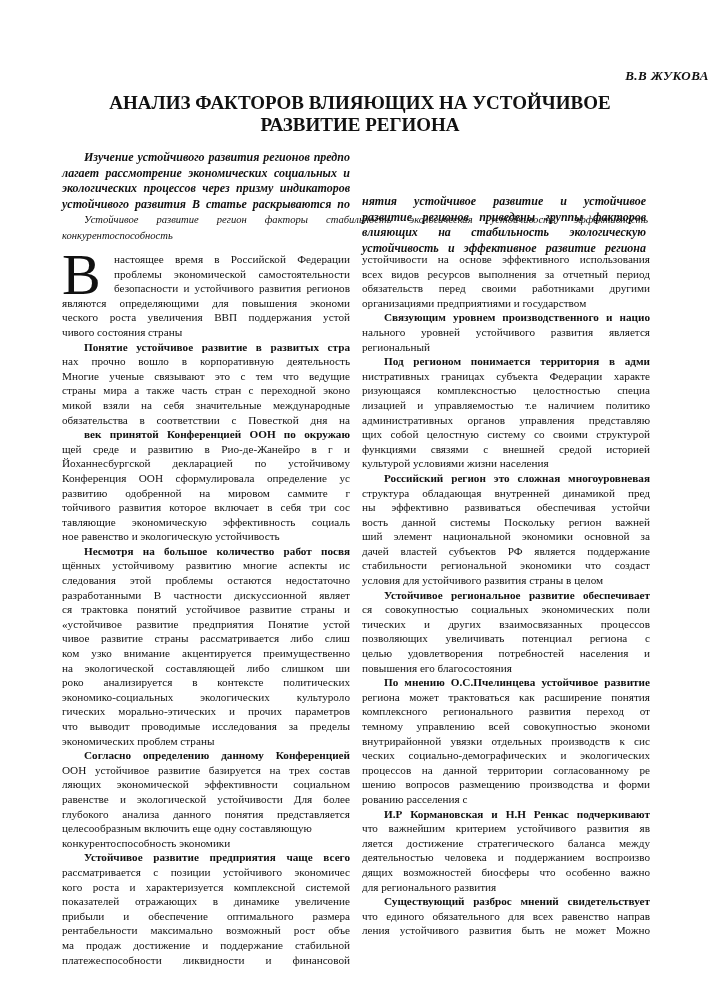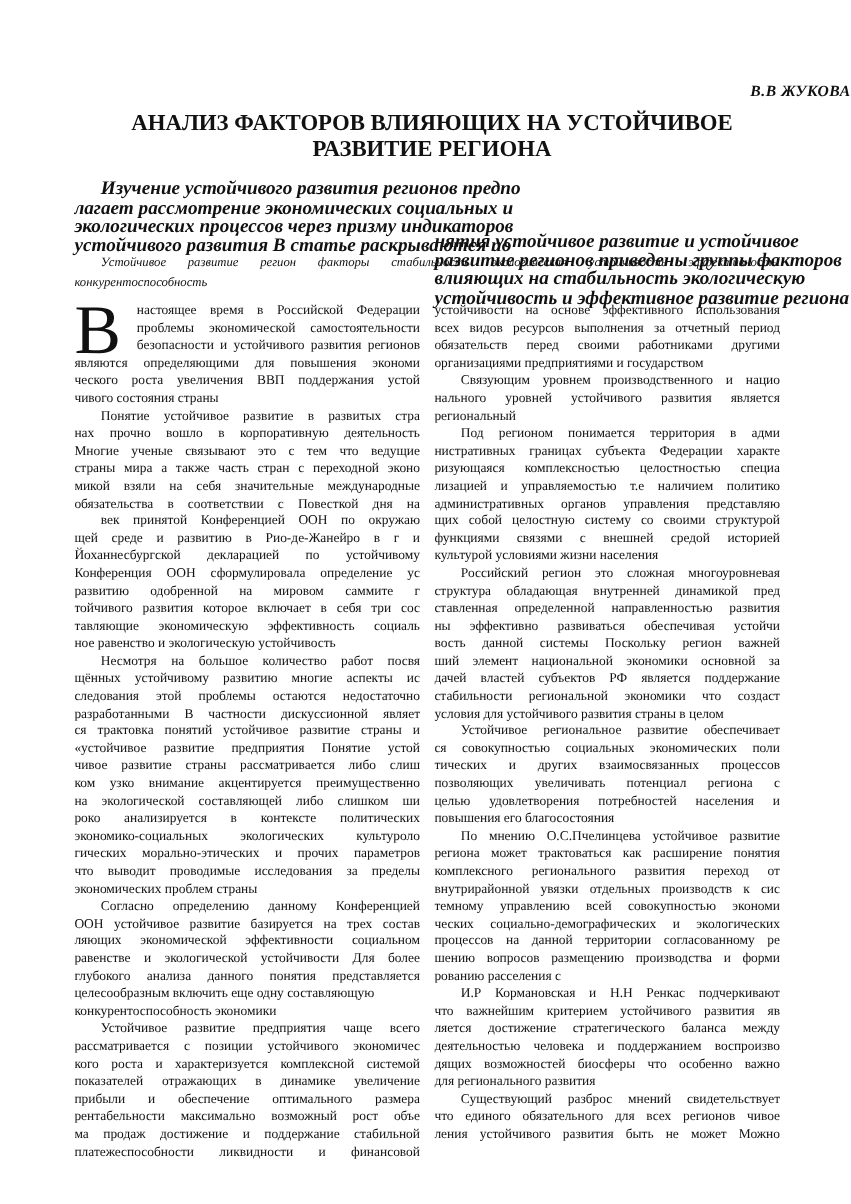--- a/index.html
+++ b/index.html
@@ -3,36 +3,36 @@
 <meta charset="utf-8">
 <style>
   html, body { margin: 0; padding: 0; background: #ffffff; }
   body { width: 709px; height: 1003px; position: relative; overflow: hidden;
          font-family: "Liberation Serif", serif; color: #111; }
   .author { position: absolute; top: 68px; left: 0; width: 709px; text-align: right;
             font-size: 13px; font-weight: bold; font-style: italic; letter-spacing: 0.5px; }
   .title { position: absolute; top: 92px; left: 60px; width: 600px; text-align: center;
            font-size: 19px; font-weight: bold; line-height: 22px; }
   .title div { white-space: nowrap; }
-  .abstract { position: absolute; top: 150px; font-size: 16px; font-weight: bold; font-style: italic;
+  .abstract { position: absolute; top: 150px; font-size: 12px; font-weight: bold; font-style: italic;
               line-height: 15.5px; }
   .abstract .ln { white-space: nowrap; text-align: justify; text-align-last: justify; height: 15.5px; }
   .abs-left { left: 62px; width: 288px; }
   .abs-right { left: 362px; width: 284px; margin-top: 44px; }
   .abs-left .ln:first-child { padding-left: 22px; }
   .keywords { position: absolute; top: 212px; left: 62px; width: 586px; font-size: 10.6px;
               font-style: italic; line-height: 15.5px; }
   .keywords .ln { white-space: nowrap; height: 15.5px; }
   .keywords .ln.j { text-align: justify; text-align-last: justify; padding-left: 22px; }
   .col { position: absolute; top: 252px; width: 288px; font-size: 11.2px; line-height: 14.6px; }
   .col-left { left: 62px; }
   .col-right { left: 362px; width: 288px; }
   .col .ln { white-space: nowrap; height: 14.6px; overflow: hidden; }
   .col .ln.j { text-align: justify; text-align-last: justify; }
-  .col .ln.ind { padding-left: 22px; }
+  .col .ln.ind { padding-left: 22px; font-weight: bold; }
   .col .ln.drop { padding-left: 52px; }
   .dropcap { position: absolute; top: -6px; left: 0px; font-size: 58px; line-height: 58px;
              font-family: "Liberation Serif", serif; }
 </style>
 </head>
 <body>
 
 <div class="author">В.В  ЖУКОВА</div>
 
 <div class="title">
@@ -125,45 +125,44 @@
       <div class="ln ind j">Под  регионом  понимается  территория  в  адми</div>
       <div class="ln j">нистративных границах субъекта Федерации  характе</div>
       <div class="ln j">ризующаяся комплексностью  целостностью  специа</div>
       <div class="ln j">лизацией и управляемостью  т.е  наличием политико</div>
       <div class="ln j">административных органов управления  представляю</div>
       <div class="ln j">щих собой целостную систему со своими структурой</div>
       <div class="ln j">функциями   связями  с  внешней  средой   историей</div>
       <div class="ln ">культурой  условиями жизни населения</div>
       <div class="ln ind j">Российский регион    это сложная многоуровневая</div>
       <div class="ln j">структура  обладающая внутренней динамикой  пред</div>
-      <div class="ln j">ставленная определенной направленностью развития</div>
       <div class="ln j">ны  эффективно  развиваться   обеспечивая  устойчи</div>
       <div class="ln j">вость данной системы  Поскольку регион   важней</div>
       <div class="ln j">ший элемент национальной экономики  основной за</div>
       <div class="ln j">дачей властей субъектов РФ является поддержание</div>
       <div class="ln j">стабильности  региональной  экономики   что  создаст</div>
       <div class="ln ">условия для устойчивого развития страны в целом</div>
       <div class="ln ind j">Устойчивое региональное развитие обеспечивает</div>
       <div class="ln j">ся совокупностью социальных  экономических  поли</div>
       <div class="ln j">тических   и   других   взаимосвязанных   процессов</div>
       <div class="ln j">позволяющих   увеличивать   потенциал   региона   с</div>
       <div class="ln j">целью  удовлетворения  потребностей  населения  и</div>
       <div class="ln ">повышения его благосостояния</div>
       <div class="ln ind j">По мнению О.С.Пчелинцева  устойчивое развитие</div>
       <div class="ln j">региона может трактоваться как   расширение понятия</div>
       <div class="ln j">комплексного регионального развития     переход  от</div>
+      <div class="ln j">темному управлению всей совокупностью экономи</div>
       <div class="ln j">внутрирайонной увязки отдельных производств к сис</div>
-      <div class="ln j">темному управлению всей совокупностью экономи</div>
       <div class="ln j">ческих  социально-демографических и экологических</div>
       <div class="ln j">процессов на данной территории  согласованному ре</div>
       <div class="ln j">шению вопросов  размещению производства и форми</div>
       <div class="ln ">рованию расселения          с</div>
       <div class="ln ind j">И.Р  Кормановская и Н.Н  Ренкас подчеркивают</div>
       <div class="ln j">что важнейшим критерием устойчивого развития яв</div>
       <div class="ln j">ляется достижение стратегического баланса между</div>
       <div class="ln j">деятельностью человека и поддержанием воспроизво</div>
       <div class="ln j">дящих возможностей биосферы  что особенно важно</div>
       <div class="ln ">для регионального развития</div>
       <div class="ln ind j">Существующий разброс мнений свидетельствует</div>
-      <div class="ln j">что единого  обязательного для всех регионов чивое</div>
+      <div class="ln j">что единого  обязательного для всех равенство направ</div>
       <div class="ln j">ления устойчивого развития быть не может  Можно</div>
     </div>
 </div>
 
 </body></html>

